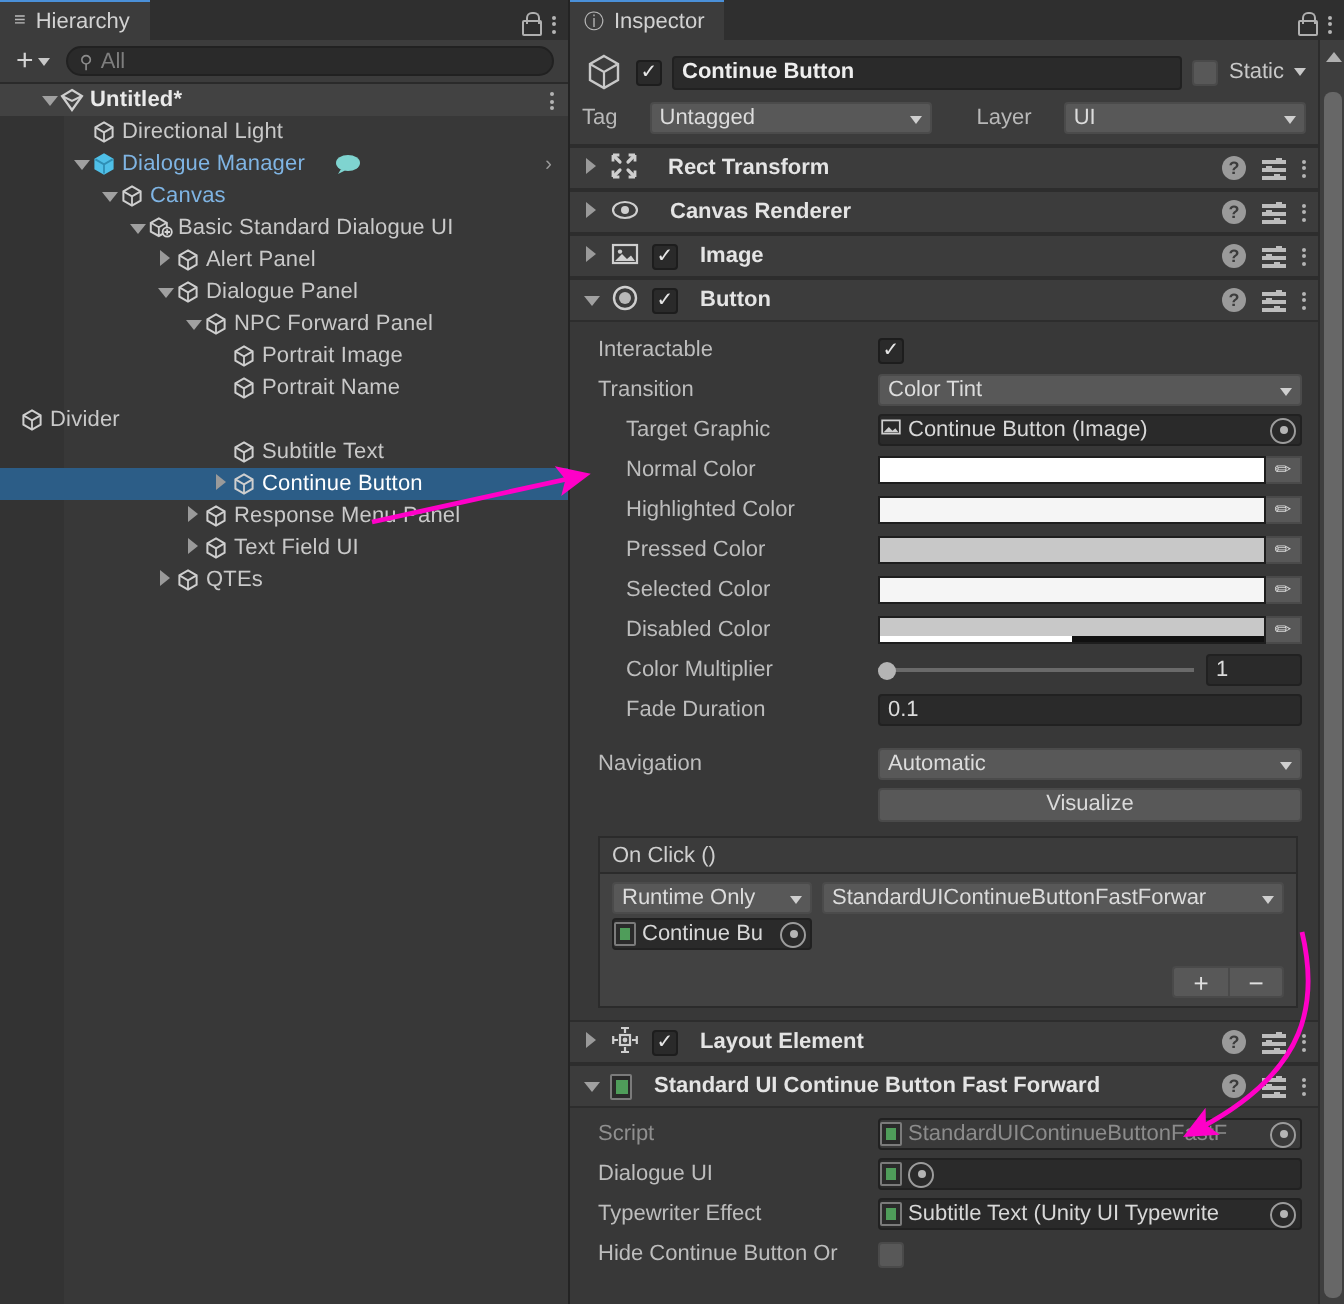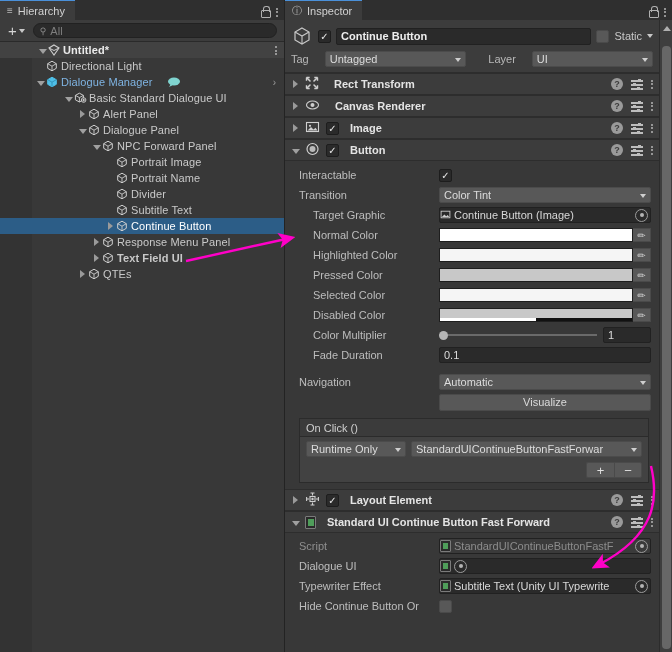--- a/index.html
+++ b/index.html
@@ -183,21 +183,21 @@
       </div>
       <div class="searchbox">
         <span class="sico">⚲</span>
         <span class="stxt">All</span>
       </div>
     </div>
 
     <div class="tree">
       <div class="leftgutter"></div>
 
-      <div class="row scene" style="padding-left:38px;">
+      <div class="row scene" style="padding-left:20px;">
         <span class="tri"><i></i></span>
         <span class="gico">
           <svg width="12" height="12" viewBox="0 0 12 12">
               <path d="M6 1 L11 4 L6 11 L1 4 Z" fill="none" stroke="#cfcfcf" stroke-width="1.1"></path>
               <path d="M1 4 L6 6.5 L11 4" fill="none" stroke="#cfcfcf" stroke-width="1"></path>
             </svg>
         </span>
         <span class="lbl white">Untitled*</span>
         <span class="kebab row-kebab">
             <i></i>
@@ -227,20 +227,30 @@
             </span>
             <span class="lbl blue">Dialogue Manager</span>
             <span style="margin-left: 14px; display: inline-flex; align-items: center;">
               <svg width="14" height="12" viewBox="0 0 14 12">
                 <ellipse cx="7" cy="5.5" rx="6" ry="4" fill="#7fd4d0"></ellipse>
                 <path d="M3.5 8.5 L2 11 L5.5 9.2 Z" fill="#7fd4d0"></path>
               </svg>
             </span>
             <span style="position: absolute; right: 8px; color: rgb(154, 154, 154); font-size: 10px;">›</span>
           </div>
+          <div class="row" style="padding-left: 50px;">
+            <span class="tri"><i></i></span>
+            <span class="gico">
+              <svg width="12" height="12" viewBox="0 0 12 12">
+                <path d="M6 1.2 L10.3 3.7 L10.3 8.3 L6 10.8 L1.7 8.3 L1.7 3.7 Z" fill="none" stroke="#cfcfcf" stroke-width="1"></path>
+                <path d="M1.7 3.7 L6 6.2 L10.3 3.7 M6 6.2 L6 10.8" fill="none" stroke="#cfcfcf" stroke-width="0.9"></path>
+              </svg>
+            </span>
+            <span class="lbl blue">Canvas</span>
+          </div>
           <div class="row" style="padding-left: 64px;">
             <span class="tri"><i></i></span>
             <span class="gico">
               <svg width="13" height="12" viewBox="0 0 13 12">
                 <path d="M5.4 1.2 L9.4 3.4 L9.4 7.8 L5.4 10 L1.4 7.8 L1.4 3.4 Z" fill="none" stroke="#cfcfcf" stroke-width="1"></path>
                 <path d="M1.4 3.4 L5.4 5.6 L9.4 3.4 M5.4 5.6 L5.4 10" fill="none" stroke="#cfcfcf" stroke-width="0.9"></path>
                 <circle cx="9.6" cy="8" r="2.3" fill="#3a3a3a" stroke="#d6d6d6" stroke-width="0.9"></circle>
                 <path d="M9.6 6.6 L9.6 9.4 M8.3 8 L11 8" stroke="#d6d6d6" stroke-width="0.9"></path>
               </svg>
             </span>
@@ -289,38 +299,38 @@
           <div class="row" style="padding-left: 106px;">
             <span class="tri none"></span>
             <span class="gico">
               <svg width="12" height="12" viewBox="0 0 12 12">
                 <path d="M6 1.2 L10.3 3.7 L10.3 8.3 L6 10.8 L1.7 8.3 L1.7 3.7 Z" fill="none" stroke="#cfcfcf" stroke-width="1"></path>
                 <path d="M1.7 3.7 L6 6.2 L10.3 3.7 M6 6.2 L6 10.8" fill="none" stroke="#cfcfcf" stroke-width="0.9"></path>
               </svg>
             </span>
             <span class="lbl">Portrait Name</span>
           </div>
+          <div class="row" style="">
+            <span class="tri none"></span>
+            <span class="gico">
+              <svg width="12" height="12" viewBox="0 0 12 12">
+                <path d="M6 1.2 L10.3 3.7 L10.3 8.3 L6 10.8 L1.7 8.3 L1.7 3.7 Z" fill="none" stroke="#cfcfcf" stroke-width="1"></path>
+                <path d="M1.7 3.7 L6 6.2 L10.3 3.7 M6 6.2 L6 10.8" fill="none" stroke="#cfcfcf" stroke-width="0.9"></path>
+              </svg>
+            </span>
+            <span class="lbl">Divider</span>
+          </div>
           <div class="row" style="padding-left: 106px;">
             <span class="tri none"></span>
             <span class="gico">
               <svg width="12" height="12" viewBox="0 0 12 12">
                 <path d="M6 1.2 L10.3 3.7 L10.3 8.3 L6 10.8 L1.7 8.3 L1.7 3.7 Z" fill="none" stroke="#cfcfcf" stroke-width="1"></path>
                 <path d="M1.7 3.7 L6 6.2 L10.3 3.7 M6 6.2 L6 10.8" fill="none" stroke="#cfcfcf" stroke-width="0.9"></path>
               </svg>
             </span>
-            <span class="lbl">Divider</span>
-          </div>
-          <div class="row" style="padding-left: 106px;">
-            <span class="tri none"></span>
-            <span class="gico">
-              <svg width="12" height="12" viewBox="0 0 12 12">
-                <path d="M6 1.2 L10.3 3.7 L10.3 8.3 L6 10.8 L1.7 8.3 L1.7 3.7 Z" fill="none" stroke="#cfcfcf" stroke-width="1"></path>
-                <path d="M1.7 3.7 L6 6.2 L10.3 3.7 M6 6.2 L6 10.8" fill="none" stroke="#cfcfcf" stroke-width="0.9"></path>
-              </svg>
-            </span>
             <span class="lbl">Subtitle Text</span>
           </div>
           <div class="row sel" style="padding-left: 106px;">
             <span class="tri closed"><i></i></span>
             <span class="gico">
               <svg width="12" height="12" viewBox="0 0 12 12">
                 <path d="M6 1.2 L10.3 3.7 L10.3 8.3 L6 10.8 L1.7 8.3 L1.7 3.7 Z" fill="none" stroke="#cfcfcf" stroke-width="1"></path>
                 <path d="M1.7 3.7 L6 6.2 L10.3 3.7 M6 6.2 L6 10.8" fill="none" stroke="#cfcfcf" stroke-width="0.9"></path>
               </svg>
             </span>
@@ -329,21 +339,21 @@
           <div class="row" style="padding-left: 92px;">
             <span class="tri closed"><i></i></span>
             <span class="gico">
               <svg width="12" height="12" viewBox="0 0 12 12">
                 <path d="M6 1.2 L10.3 3.7 L10.3 8.3 L6 10.8 L1.7 8.3 L1.7 3.7 Z" fill="none" stroke="#cfcfcf" stroke-width="1"></path>
                 <path d="M1.7 3.7 L6 6.2 L10.3 3.7 M6 6.2 L6 10.8" fill="none" stroke="#cfcfcf" stroke-width="0.9"></path>
               </svg>
             </span>
             <span class="lbl">Response Menu Panel</span>
           </div>
-          <div class="row" style="padding-left: 92px; font-weight: bold;">
+          <div class="row" style="padding-left: 92px;">
             <span class="tri closed"><i></i></span>
             <span class="gico">
               <svg width="12" height="12" viewBox="0 0 12 12">
                 <path d="M6 1.2 L10.3 3.7 L10.3 8.3 L6 10.8 L1.7 8.3 L1.7 3.7 Z" fill="none" stroke="#cfcfcf" stroke-width="1"></path>
                 <path d="M1.7 3.7 L6 6.2 L10.3 3.7 M6 6.2 L6 10.8" fill="none" stroke="#cfcfcf" stroke-width="0.9"></path>
               </svg>
             </span>
             <span class="lbl">Text Field UI</span>
           </div>
           <div class="row" style="padding-left: 78px;">
@@ -634,20 +644,31 @@
         <div class="eventbox">
           <div class="ebhead">On Click ()</div>
           <div class="ebrow">
             <span class="dd" style="width:100px;">
               <span>Runtime Only</span>
               <span class="ar"></span>
             </span>
             <span class="dd" style="flex:1;">
               <span style="overflow:hidden;white-space:nowrap;">StandardUIContinueButtonFastForwar</span>
               <span class="ar"></span>
+            </span>
+          </div>
+          <div class="ebrow2">
+            <span class="objfield" style="flex:0 0 100px;">
+              <span class="scriptico">
+                  <b></b>
+                </span>
+              <span class="otxt">Continue Bu</span>
+              <span class="osel">
+                  <b></b>
+                </span>
             </span>
           </div>
           <div class="ebfoot">
             <span class="pmbtn l">+</span>
             <span class="pmbtn r">−</span>
           </div>
         </div>
       </div>
 
       <div class="comp" style="margin-top:6px;">

